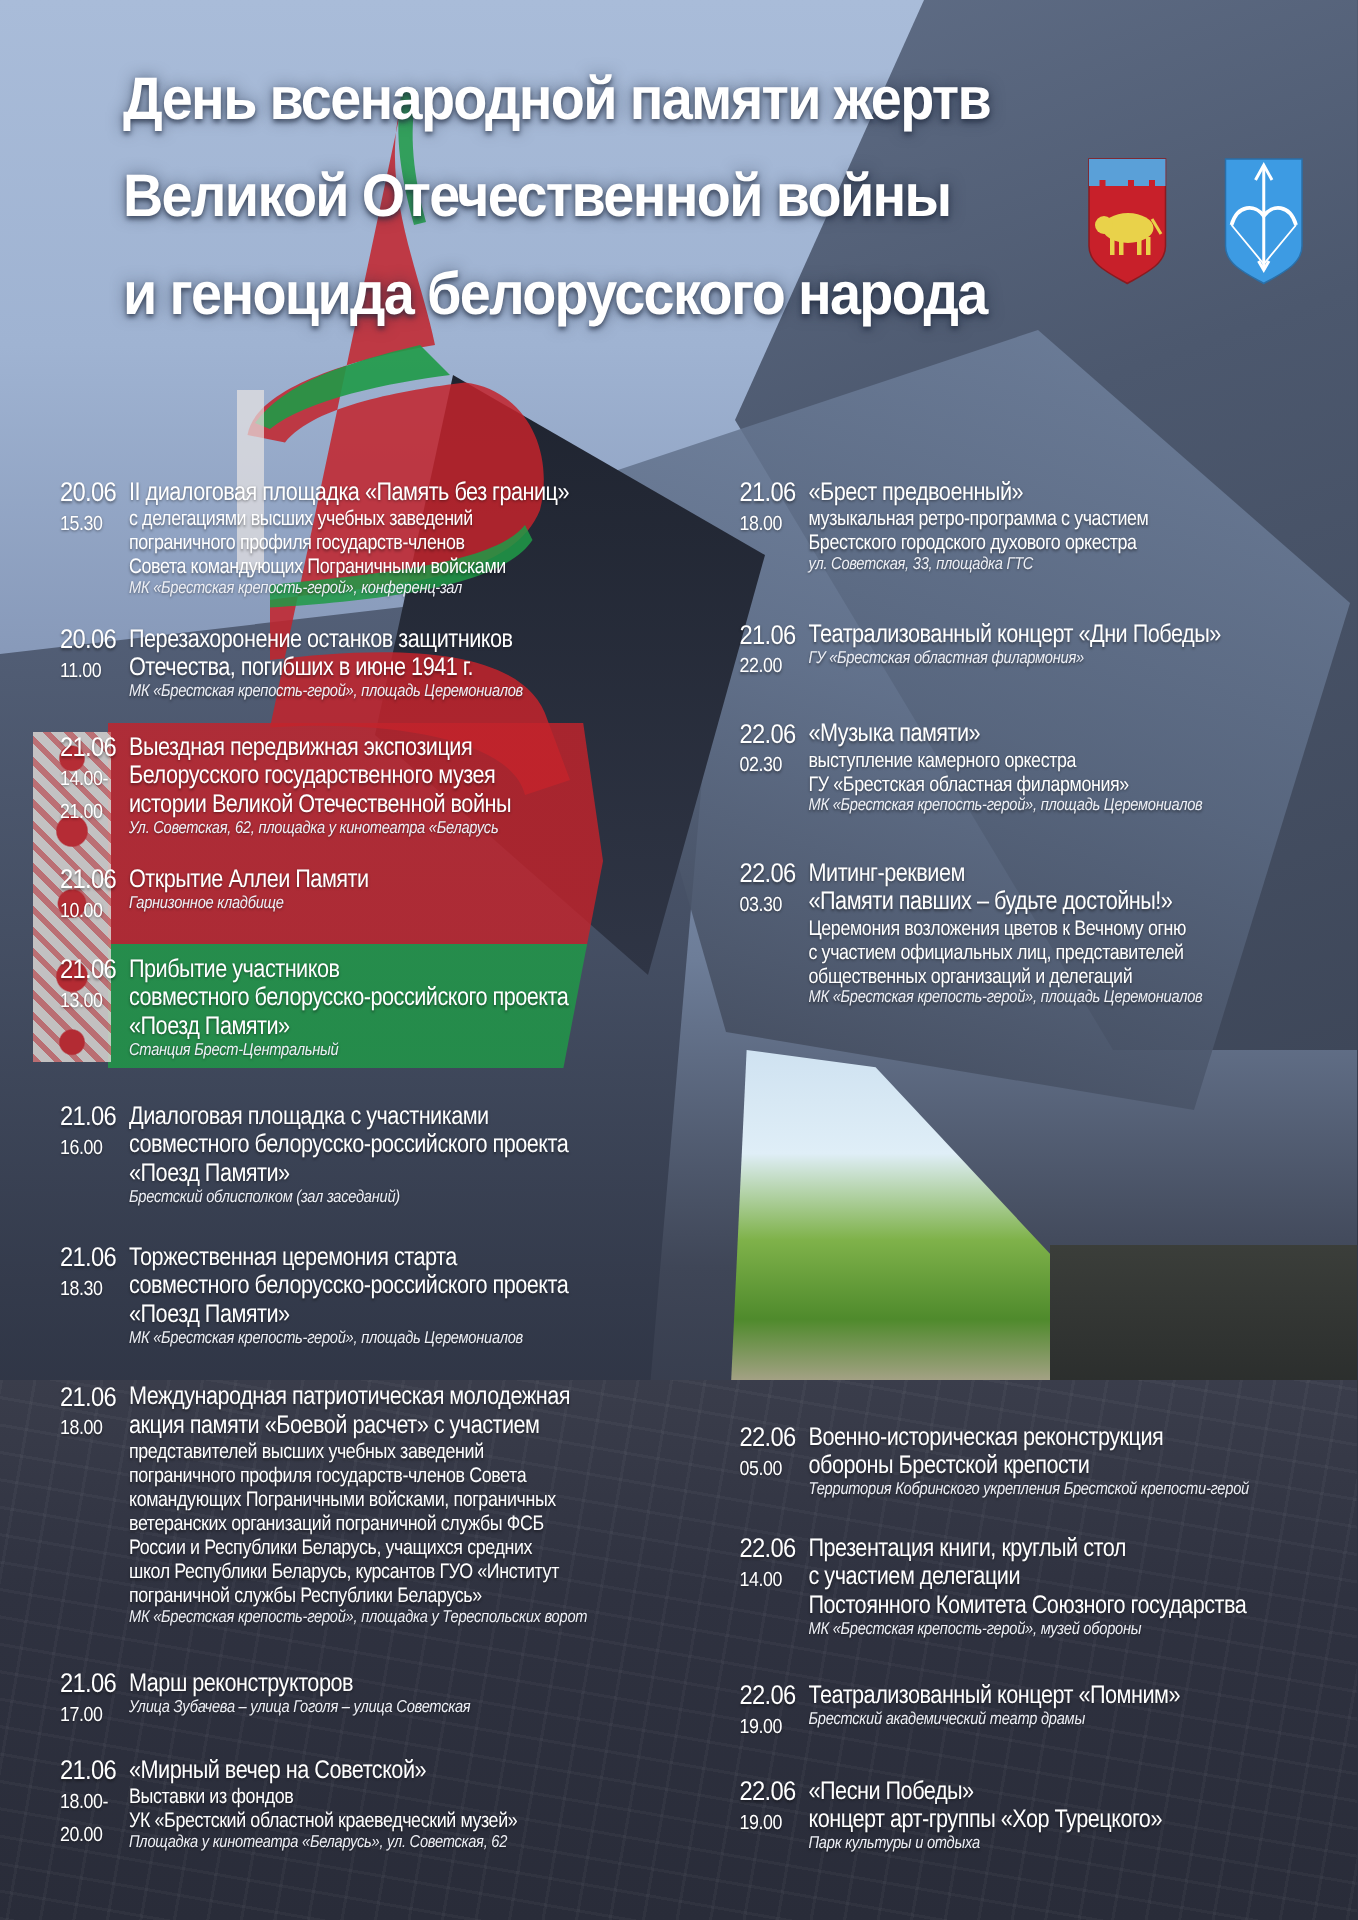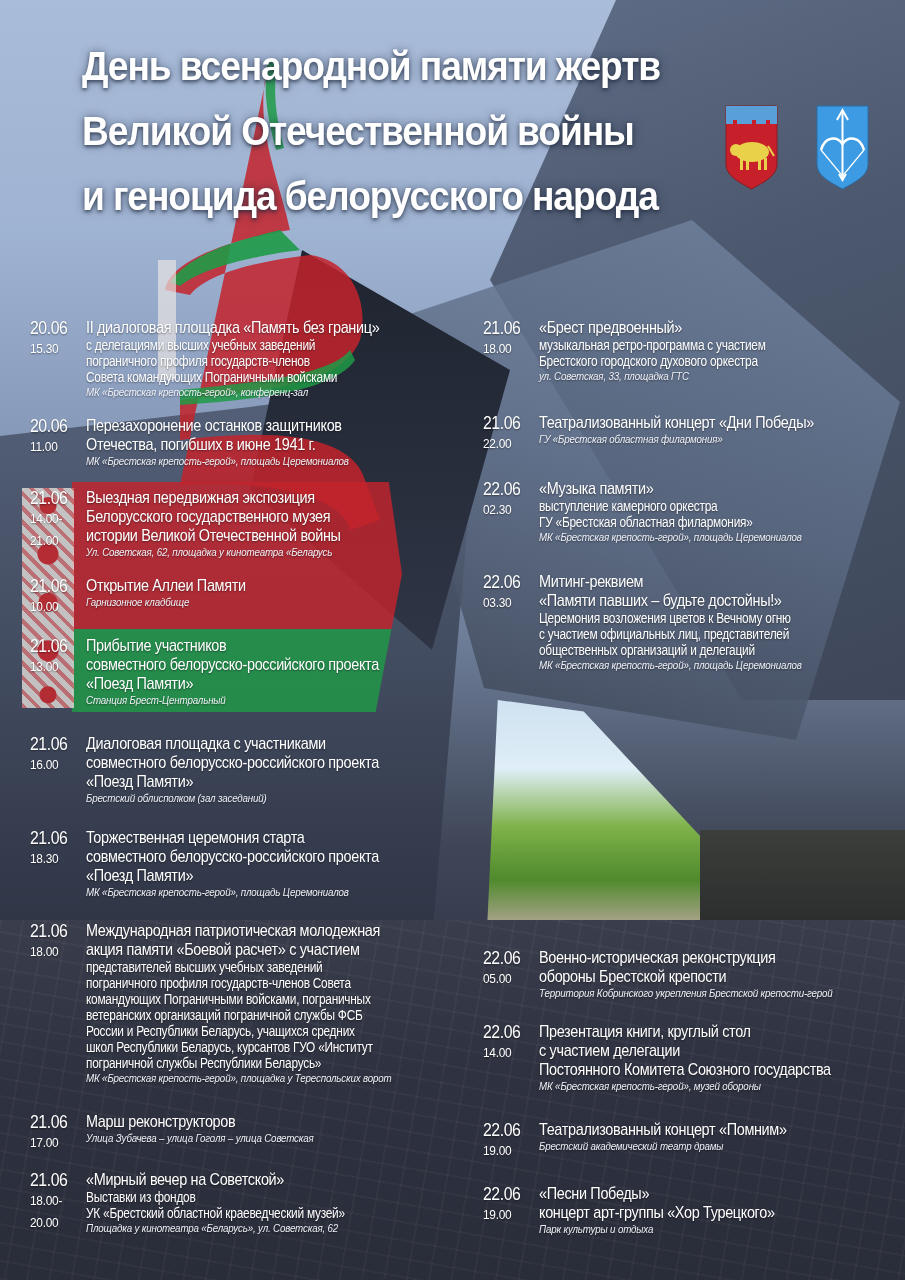--- a/index.html
+++ b/index.html
@@ -77,21 +77,21 @@
   }
   .title div { white-space: nowrap; }
   .coat { position: absolute; top: 104px; width: 55px; height: 86px; }
   .coat1 { left: 724px; }
   .coat2 { left: 815px; }
 
   .col { position: absolute; width: 430px; }
   .col-left { left: 30px; top: 318px; }
   .col-right { left: 483px; top: 318px; }
   .ev { position: absolute; left: 0; width: 430px; }
-  .ev .when { position: absolute; left: 0; top: 0; width: 52px; }
+  .ev .when { position: absolute; left: 10px; top: 0; width: 52px; }
   .ev .date { display: block; font-size: 18px; line-height: 20px; letter-spacing: -0.5px; transform: scaleX(.88); transform-origin: left top; white-space: nowrap; }
   .ev .time { display: block; font-size: 13.5px; line-height: 22px; letter-spacing: -0.3px; transform: scaleX(.88); transform-origin: left top; white-space: nowrap; }
   .ev .what { position: absolute; left: 56px; top: 0; width: 400px; }
   .ev .name { font-size: 17px; line-height: 19px; letter-spacing: -0.4px; white-space: nowrap; transform: scaleX(.85); transform-origin: left top; display: block; }
   .ev .line { font-size: 14px; line-height: 16px; letter-spacing: -0.3px; white-space: nowrap; transform: scaleX(.85); transform-origin: left top; display: block; }
   .ev .place { font-size: 11.5px; line-height: 14px; font-style: italic; letter-spacing: -0.2px; white-space: nowrap; transform: scaleX(.85); transform-origin: left top; display: block; color: #eef0f6; }
   .shadowed { text-shadow: 0 1px 2px rgba(0,0,0,.45); }
 </style>
 </head>
 <body>

